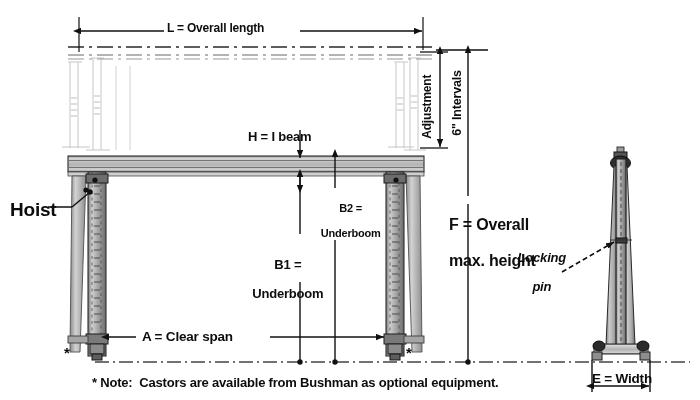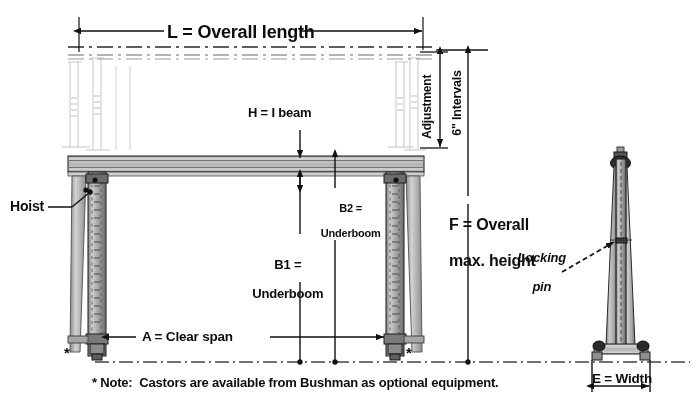--- a/index.html
+++ b/index.html
@@ -241,29 +241,29 @@
 
     <g stroke="#111" stroke-width="1.4">
       <line x1="592" y1="360" x2="592" y2="392"></line>
       <line x1="650" y1="360" x2="650" y2="392"></line>
       <line x1="593" y1="386" x2="649" y2="386" marker-start="url(#arrL)" marker-end="url(#arrR)"></line>
     </g>
 
     <line x1="68" y1="372" x2="540" y2="372" stroke="#ffffff" stroke-width="0.1"></line>
   </svg>
 
-  <div class="lbl" style="left:167px;top:22px;font-size:18px;">L = Overall length</div>
-
-  <div class="lbl" style="left:248px;top:106px;font-size:13px;">H = I beam</div>
+  <div class="lbl" style="left:167px;top:22px;font-size:12px;">L = Overall length</div>
+
+  <div class="lbl" style="left:248px;top:130px;font-size:13px;">H = I beam</div>
 
   <div class="lbl vert" style="left:396px;top:100px;font-size:12px;transform:rotate(-90deg);">Adjustment</div>
 
   <div class="lbl vert" style="left:424px;top:96px;font-size:12.5px;transform:rotate(-90deg);">6" Intervals</div>
 
-  <div class="lbl" style="left:10px;top:199px;font-size:14px;">Hoist</div>
+  <div class="lbl" style="left:10px;top:199px;font-size:19px;">Hoist</div>
 
   <div class="lbl ctr" style="left:302px;top:190px;font-size:11px;width:86px;">
     <span>B2 =</span><br>
     <span>Underboom</span>
   </div>
 
   <div class="lbl ctr" style="left:238px;top:243px;font-size:13px;width:86px;">
     <span>B1 =</span><br>
     <span>Underboom</span>
   </div>

